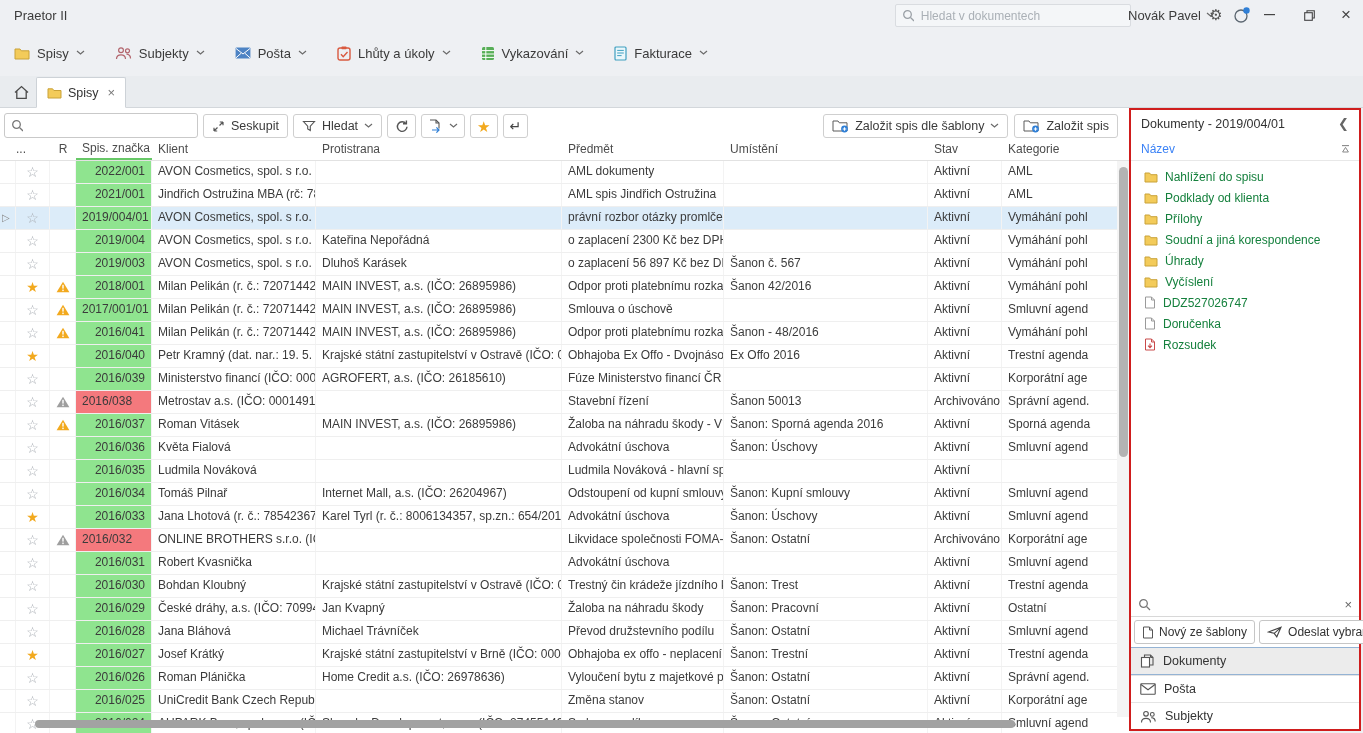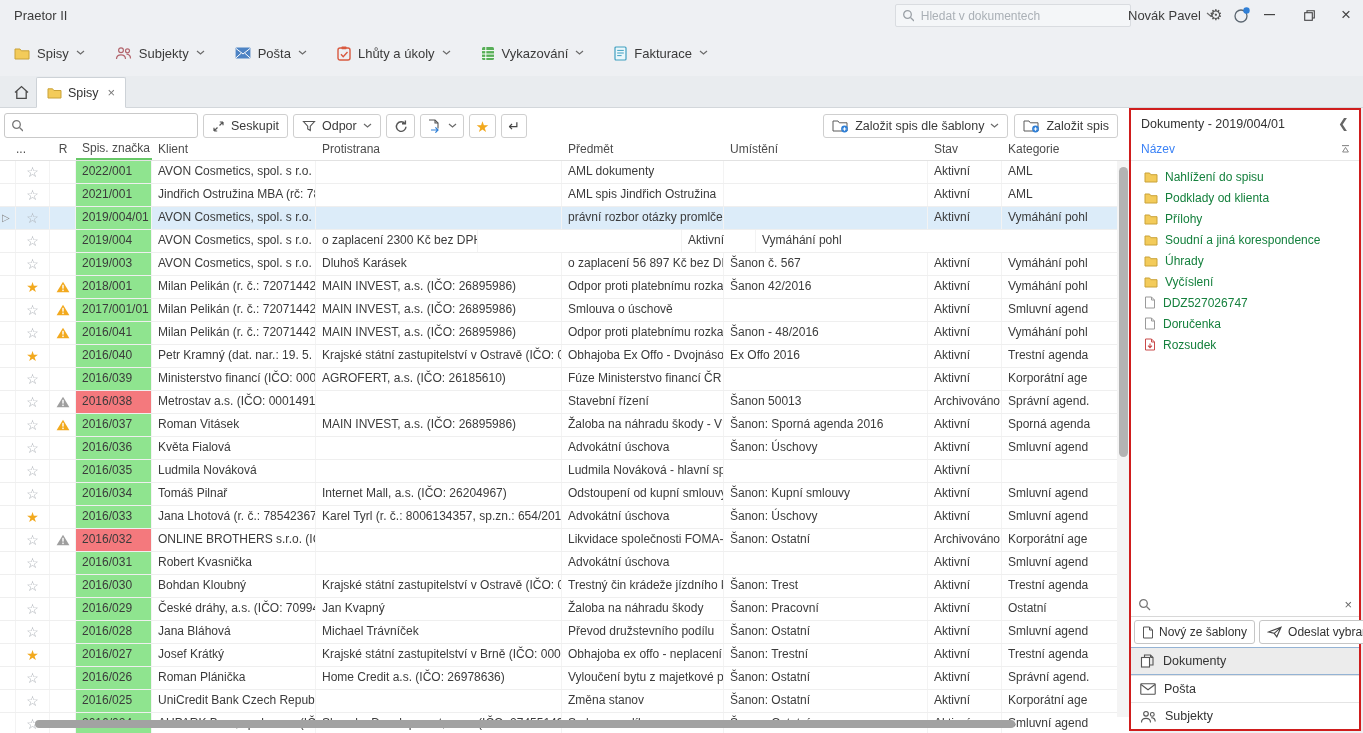--- a/index.html
+++ b/index.html
@@ -62,21 +62,21 @@
   .c-exp{width:16px;padding:0 2px;}
   .c-star{width:34px;text-align:center;padding:0;}
   .c-warn{width:26px;text-align:center;padding:0 2px;display:flex;align-items:center;justify-content:center;}
   .c-code{width:76px;}
   .c-kli{width:164px;}
   .c-pro{width:246px;}
   .c-pre{width:162px;}
   .c-umi{width:204px;}
   .c-sta{width:74px;}
   .c-kat{width:115px;border-right:0;}
-  .code.green{background:#8fe48f;}
+  .code.green{background:#8fe48f;text-align:right;}
   .code.red{background:#f4797d;}
   .star-e{color:#a9aeb4;font-size:14px;line-height:22px;}
   .star-f{color:#f2a91e;font-size:14px;line-height:22px;}
   .expicon{color:#8b8b8b;font-size:10px;line-height:22px;}
 
   .vscroll{position:absolute;right:1px;top:53px;bottom:16px;width:12px;background:#f4f4f4;}
   .vthumb{position:absolute;left:1.5px;top:6px;width:9px;height:290px;background:#b3b3b3;border-radius:5px;}
   .hscroll{position:absolute;left:0;bottom:5px;height:8px;width:1115px;}
   .hthumb{position:absolute;left:35px;width:980px;height:8px;background:#a2a2a2;border-radius:4px;}
 
@@ -240,21 +240,21 @@
               <path d="M11 2 L7.5 5.5 M11 2 h-3.2 M11 2 v3.2"></path>
               <path d="M2 11 L5.5 7.5 M2 11 h3.2 M2 11 v-3.2"></path>
             </g>
           </svg>
         <span>Seskupit</span>
       </button>
       <button class="tbtn">
         <svg width="14" height="12">
             <path d="M1.5 1.5 h11 l-4.2 4.6 v4.4 l-2.6 -1.6 v-2.8 z" fill="none" stroke="#555" stroke-width="1.1"></path>
           </svg>
-        <span>Odpor</span>
+        <span>Hledat</span>
         <svg class="chev" width="9" height="6" viewBox="0 0 9 6">
             <path d="M1 1l3.5 3L8 1" fill="none" stroke="#6a6a6a" stroke-width="1.2"></path>
           </svg>
       </button>
       <button class="tbtn icononly">
         <svg width="15" height="15">
             <path d="M12 4.6 A4.8 4.8 0 1 0 13 7.8" fill="none" stroke="#555" stroke-width="1.4"></path>
             <path d="M12.4 1.4 v3.4 h-3.4" fill="none" stroke="#555" stroke-width="1.4"></path>
           </svg>
       </button>
@@ -369,20 +369,21 @@
           <div class="cell c-umi"></div>
           <div class="cell c-sta">Aktivní</div>
           <div class="cell c-kat">Vymáhání pohl</div>
         </div>
         <div class="trow">
           <div class="cell c-exp"></div>
           <div class="cell c-star"><span class="star-e">☆</span></div>
           <div class="cell c-warn"></div>
           <div class="cell c-code code green">2019/004</div>
           <div class="cell c-kli">AVON Cosmetics, spol. s r.o. (IČO: 0</div>
+          <div class="cell c-pro">Kateřina Nepořádná</div>
           <div class="cell c-pre">o zaplacení 2300 Kč bez DPH</div>
           <div class="cell c-umi"></div>
           <div class="cell c-sta">Aktivní</div>
           <div class="cell c-kat">Vymáhání pohl</div>
         </div>
         <div class="trow">
           <div class="cell c-exp"></div>
           <div class="cell c-star"><span class="star-e">☆</span></div>
           <div class="cell c-warn"></div>
           <div class="cell c-code code green">2019/003</div>

